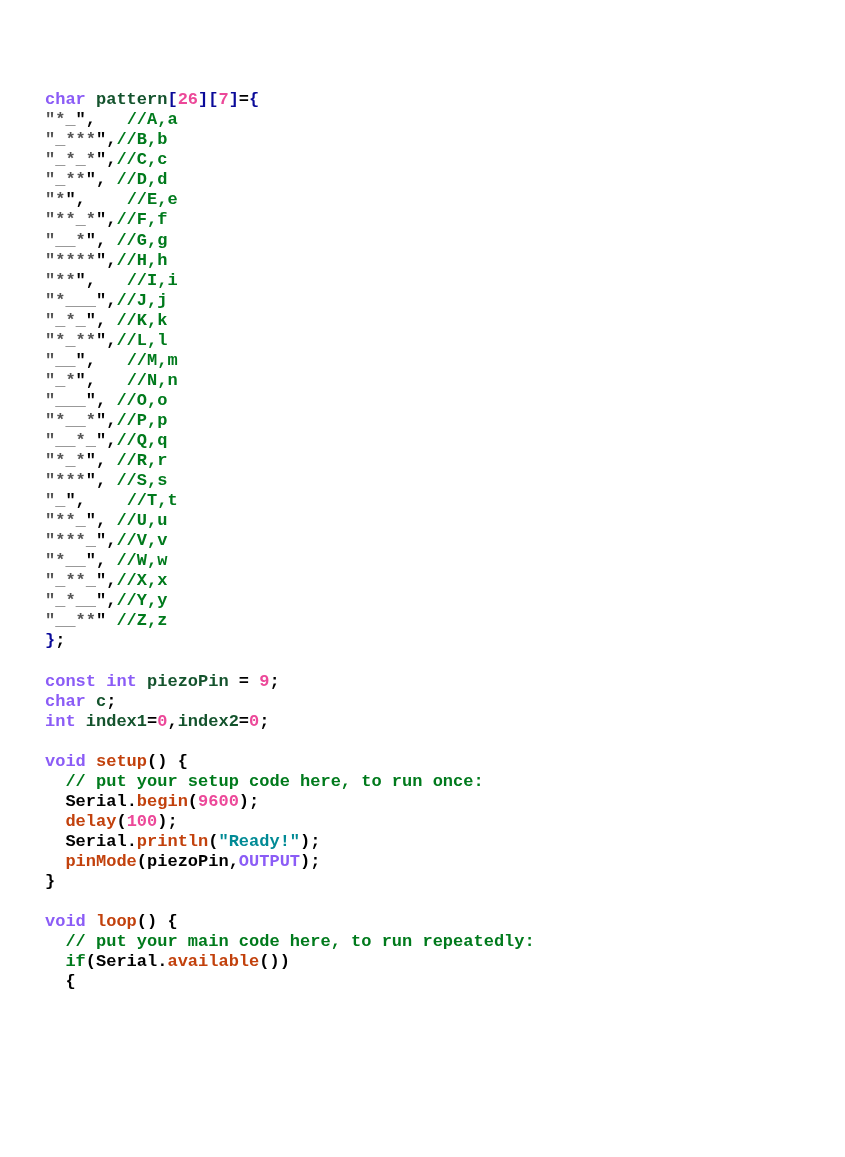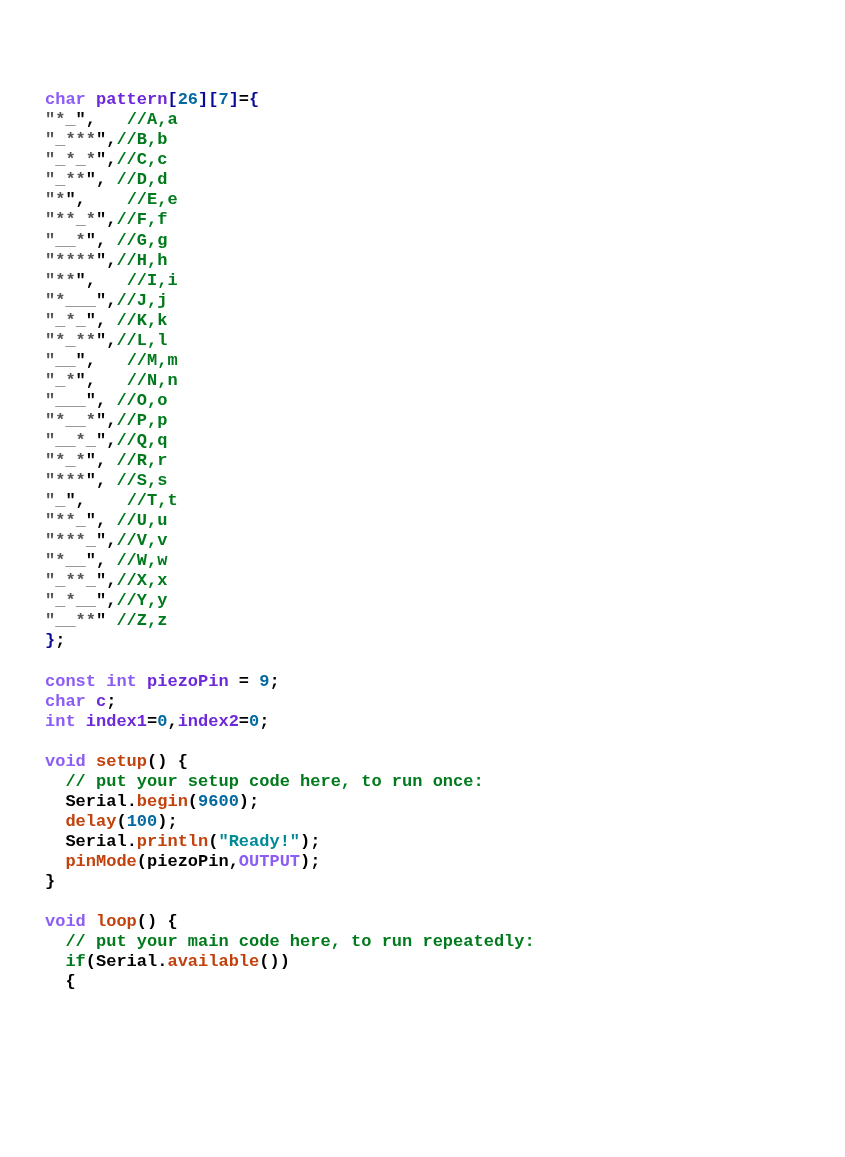--- a/index.html
+++ b/index.html
@@ -16,22 +16,22 @@
     padding: 10px 0 0 45px;
     width: 800px;
   }
   .line {
     display: block;
   }
   .tok {
     display: inline;
   }
   .kw    { color: #8b5cf6; } 
-  .name  { color: #6d28d9; text-align: center; }
-  .num   { color: #0369a1; }
+  .name  { color: #14532d; text-align: center; }
+  .num   { color: #ec4899; }
   .br    { color: #0A0A99; } 
   .punct { color: #000000; }
   .str   { color: #555555; } 
   .cm    { color: #007A1C; margin-top: 21px; } 
   .uu    { text-decoration: underline; text-decoration-color: #999; text-decoration-thickness: 1px; text-underline-offset: 1px; }
   .func  { color: #c2410c; } 
   .obj   { color: #000000; margin-top: 26px; }
   .strq  { color: #008A95; } 
 </style>
 </head>

